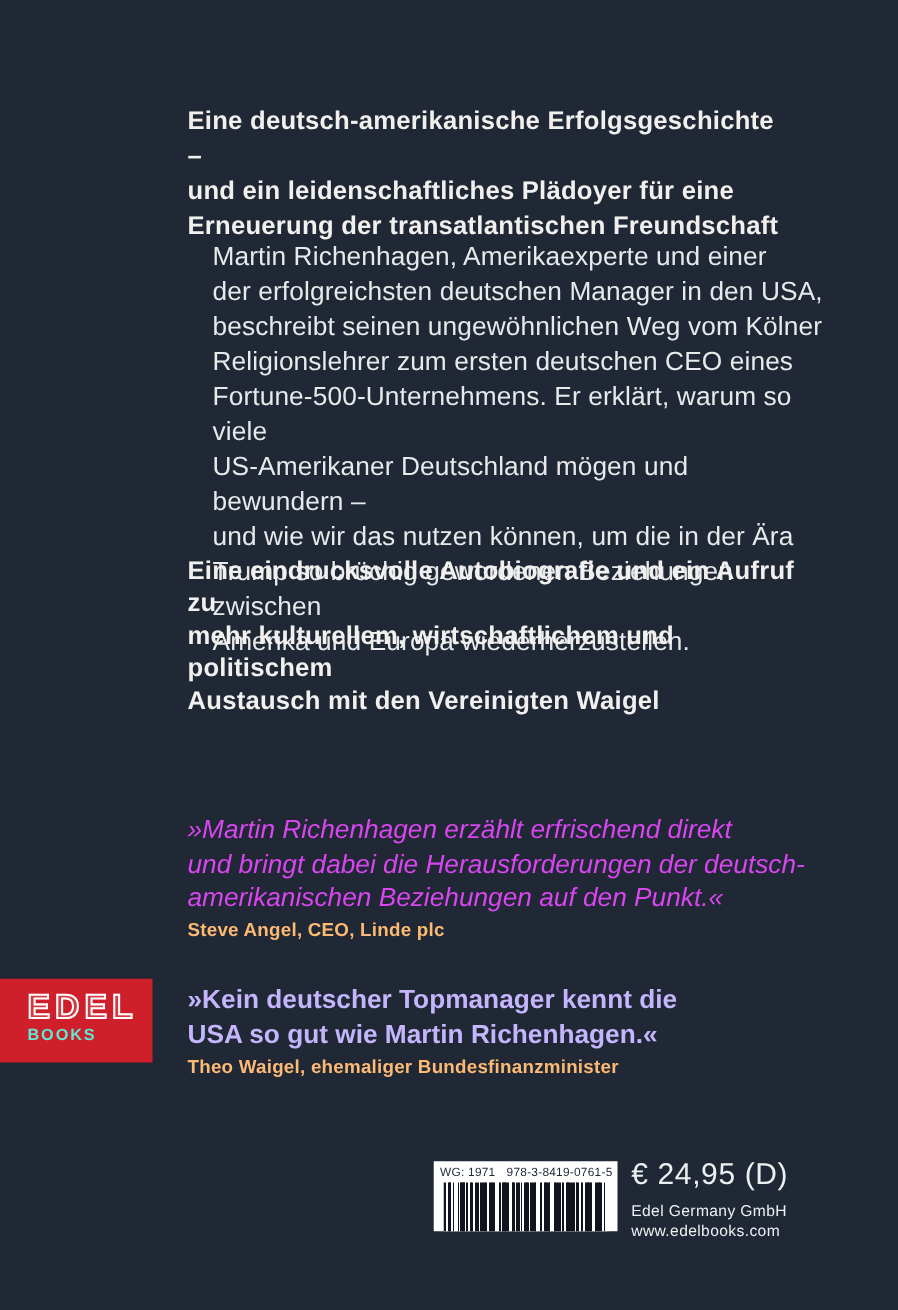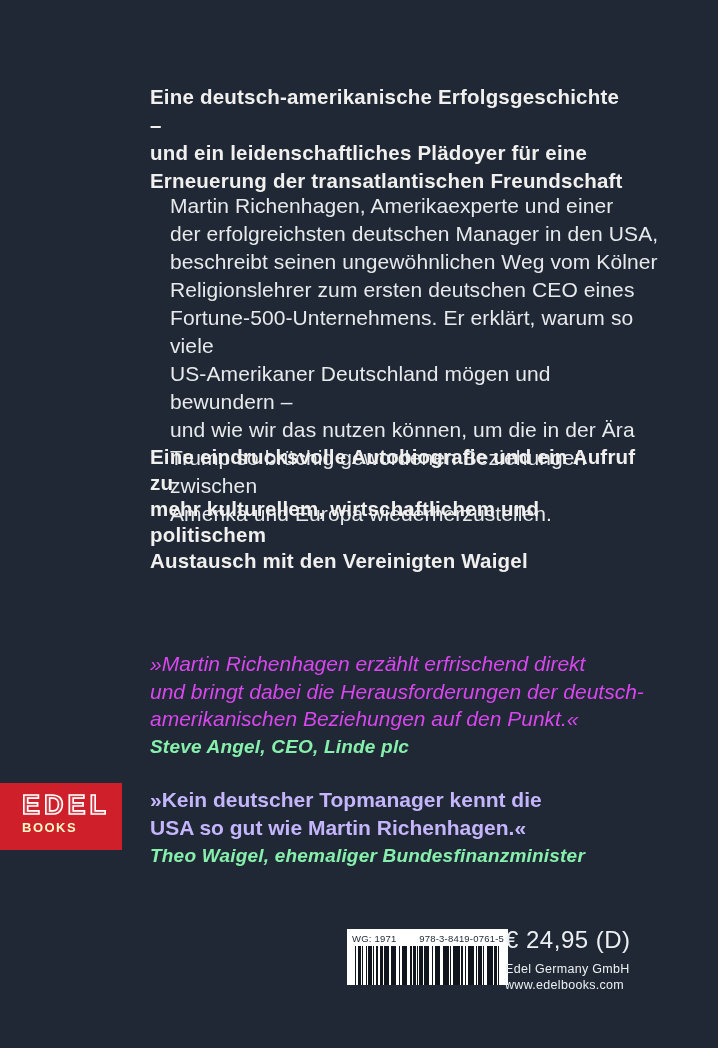--- a/index.html
+++ b/index.html
@@ -27,22 +27,22 @@
     left: 150px; top: 444px; width: 490px;
     font-size: 20.5px; line-height: 26px; font-weight: 700;
     color: #f1f0ee; letter-spacing: 0.2px;
   }
   .quote-1 {
     left: 150px; top: 650px; width: 500px;
     font-size: 21px; line-height: 27.5px; font-style: italic;
     color: #d946ef;
   }
   .attribution {
-    font-size: 19px; font-style: italic; font-weight: 700;
-    color: #86efac; letter-spacing: 0.2px;
+    font-size: 15px; font-weight: 700;
+    color: #fdba74; letter-spacing: 0.2px;
   }
   .attribution-1 { left: 150px; top: 736px; }
   .quote-2 {
     left: 150px; top: 786px; width: 460px;
     font-size: 21px; line-height: 27.5px; font-weight: 700;
     color: #c4b5fd;
   }
   .attribution-2 { left: 150px; top: 845px; }
 
   .edel-logo {
@@ -52,26 +52,26 @@
   }
   .edel-brand {
     font-size: 27px; font-weight: 700; line-height: 26px;
     letter-spacing: 4px;
     color: rgba(255,255,255,0.12);
     -webkit-text-stroke: 1.6px #ffffff;
     font-stretch: condensed;
   }
   .edel-sub {
     font-size: 13px; font-weight: 700; letter-spacing: 1.5px;
-    color: #fef9c3; margin-top: 2px;
+    color: #5eead4; margin-top: 2px;
     font-stretch: condensed;
   }
 
   .barcode-block {
-    left: 347px; top: 929px; width: 161px; height: 56px;
+    left: 347px; top: 929px; width: 147px; height: 56px;
     background: #ffffff;
     display: flex; flex-direction: column;
   }
   .barcode-info {
     display: flex; justify-content: space-between;
     padding: 4px 4px 2px 5px;
     font-size: 9.5px; font-weight: 400;
     color: #1f2834; letter-spacing: 0.2px;
   }
   .barcode-bars {

